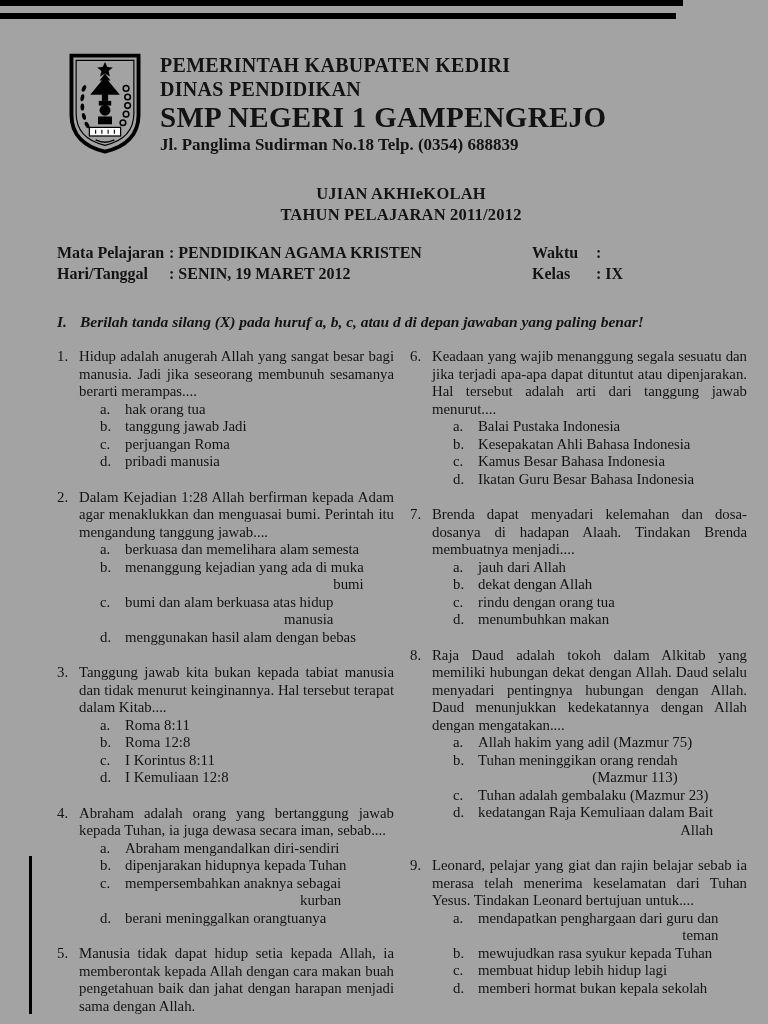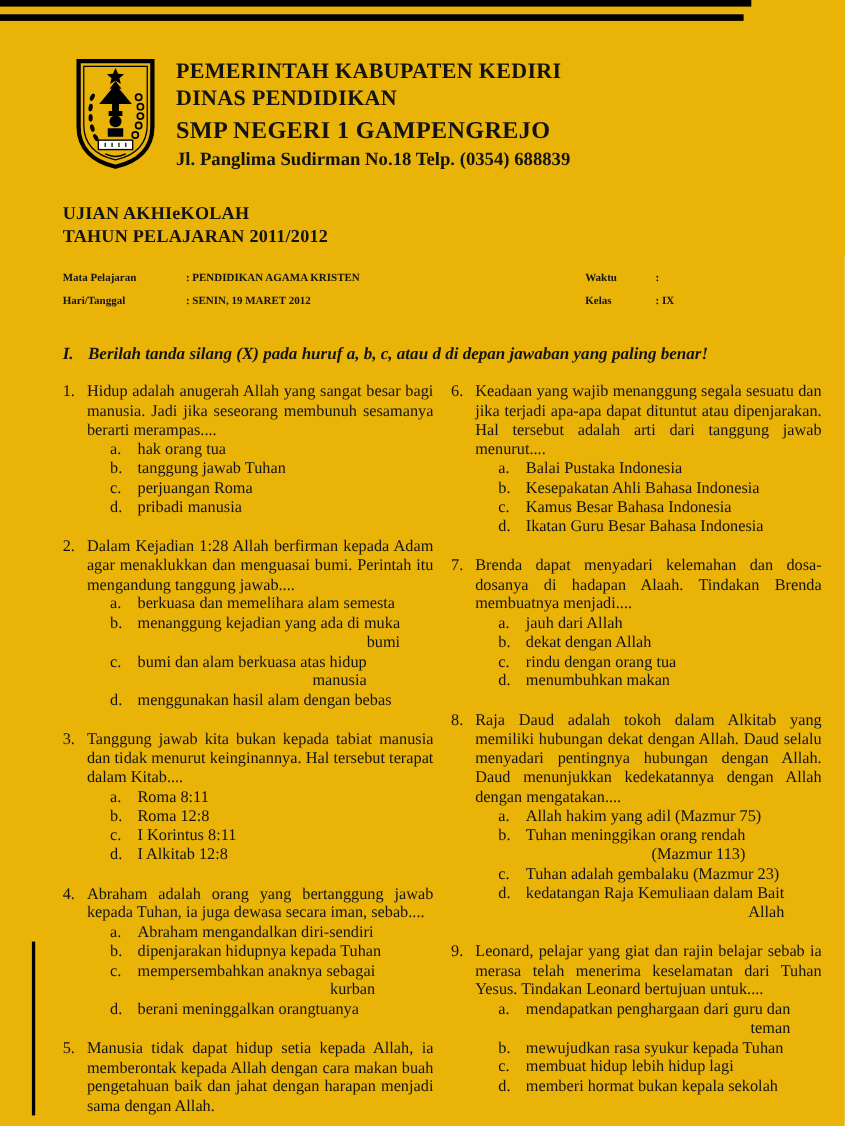--- a/index.html
+++ b/index.html
@@ -1,44 +1,44 @@
 <!DOCTYPE html>
 <html><head>
 <meta charset="utf-8">
 <style>
   html,body{margin:0;padding:0;background:#e9e9e9;}
   .page{
     position:relative;
     width:768px;height:1024px;
     margin:0 auto;
-    background:#eab308;
+    background:#a3a3a3;
     overflow:hidden;
     font-family:"Liberation Serif","DejaVu Serif",serif;
     color:#131313;
   }
   .scanbar{position:absolute;background:#000;}
   .bar-top-1{left:0;top:0;width:683px;height:6px;}
   .bar-top-2{left:0;top:13px;width:676px;height:6px;}
   .edge-line{left:29px;top:856px;width:3px;height:158px;}
 
   
   .letterhead{position:absolute;left:66px;top:52px;right:30px;display:flex;align-items:flex-start;}
   .logo-box{width:78px;height:104px;flex:none;margin-right:16px;}
   .logo-box svg{width:100%;height:100%;}
   .lh-text{padding-top:1px;}
   .lh-line1,.lh-line2{font-size:20px;font-weight:700;line-height:24px;letter-spacing:.3px;}
-  .lh-school{font-size:22px;font-weight:700;line-height:33px;letter-spacing:.3px;}
-  .lh-address{font-size:17px;font-weight:700;line-height:22px;text-align:center;}
-
-  
-  .exam-title{position:absolute;left:57px;right:23px;top:183px;text-align:left;}
+  .lh-school{font-size:29px;font-weight:700;line-height:33px;letter-spacing:.3px;}
+  .lh-address{font-size:17px;font-weight:700;line-height:22px;}
+
+  
+  .exam-title{position:absolute;left:57px;right:23px;top:183px;text-align:center;}
   .exam-title div{font-size:16.5px;font-weight:700;line-height:21px;letter-spacing:.2px;}
 
   
-  .meta{position:absolute;left:57px;right:23px;top:242px;font-size:10px;font-weight:700;line-height:21px;}
+  .meta{position:absolute;left:57px;right:23px;top:242px;font-size:16px;font-weight:700;line-height:21px;}
   .meta-left{display:grid;grid-template-columns:112px auto;}
   .meta-right{position:absolute;left:475px;top:0;display:grid;grid-template-columns:64px auto;}
 
   
   .instruction{position:absolute;left:57px;right:23px;top:313px;font-size:15.5px;font-weight:700;font-style:italic;display:flex;}
   .instr-numeral{width:23px;flex:none;}
 
   
   .columns{position:absolute;left:57px;right:21px;top:348px;bottom:0;display:flex;gap:16px;overflow:hidden;}
   .qcol{width:337px;flex:none;}
@@ -130,21 +130,21 @@
           <span class="q-num">1.</span>
           <div class="q-body">
             <div class="q-text">Hidup adalah anugerah Allah yang sangat besar bagi manusia. Jadi jika seseorang membunuh sesamanya berarti merampas....</div>
             <div class="options">
               <div class="opt">
                 <span class="opt-letter">a.</span>
                 <span class="opt-text">hak orang tua</span>
               </div>
               <div class="opt">
                 <span class="opt-letter">b.</span>
-                <span class="opt-text">tanggung jawab Tuhan</span>
+                <span class="opt-text">tanggung jawab Jadi</span>
               </div>
               <div class="opt">
                 <span class="opt-letter">c.</span>
                 <span class="opt-text">perjuangan Roma</span>
               </div>
               <div class="opt">
                 <span class="opt-letter">d.</span>
                 <span class="opt-text">pribadi manusia</span>
               </div>
             </div>
@@ -188,21 +188,21 @@
               <div class="opt">
                 <span class="opt-letter">b.</span>
                 <span class="opt-text">Roma 12:8</span>
               </div>
               <div class="opt">
                 <span class="opt-letter">c.</span>
                 <span class="opt-text">I Korintus 8:11</span>
               </div>
               <div class="opt">
                 <span class="opt-letter">d.</span>
-                <span class="opt-text">I Alkitab 12:8</span>
+                <span class="opt-text">I Kemuliaan 12:8</span>
               </div>
             </div>
           </div>
         </div>
         <div class="question">
           <span class="q-num">4.</span>
           <div class="q-body">
             <div class="q-text">Abraham adalah orang yang bertanggung jawab kepada Tuhan, ia juga dewasa secara iman, sebab....</div>
             <div class="options">
               <div class="opt">

